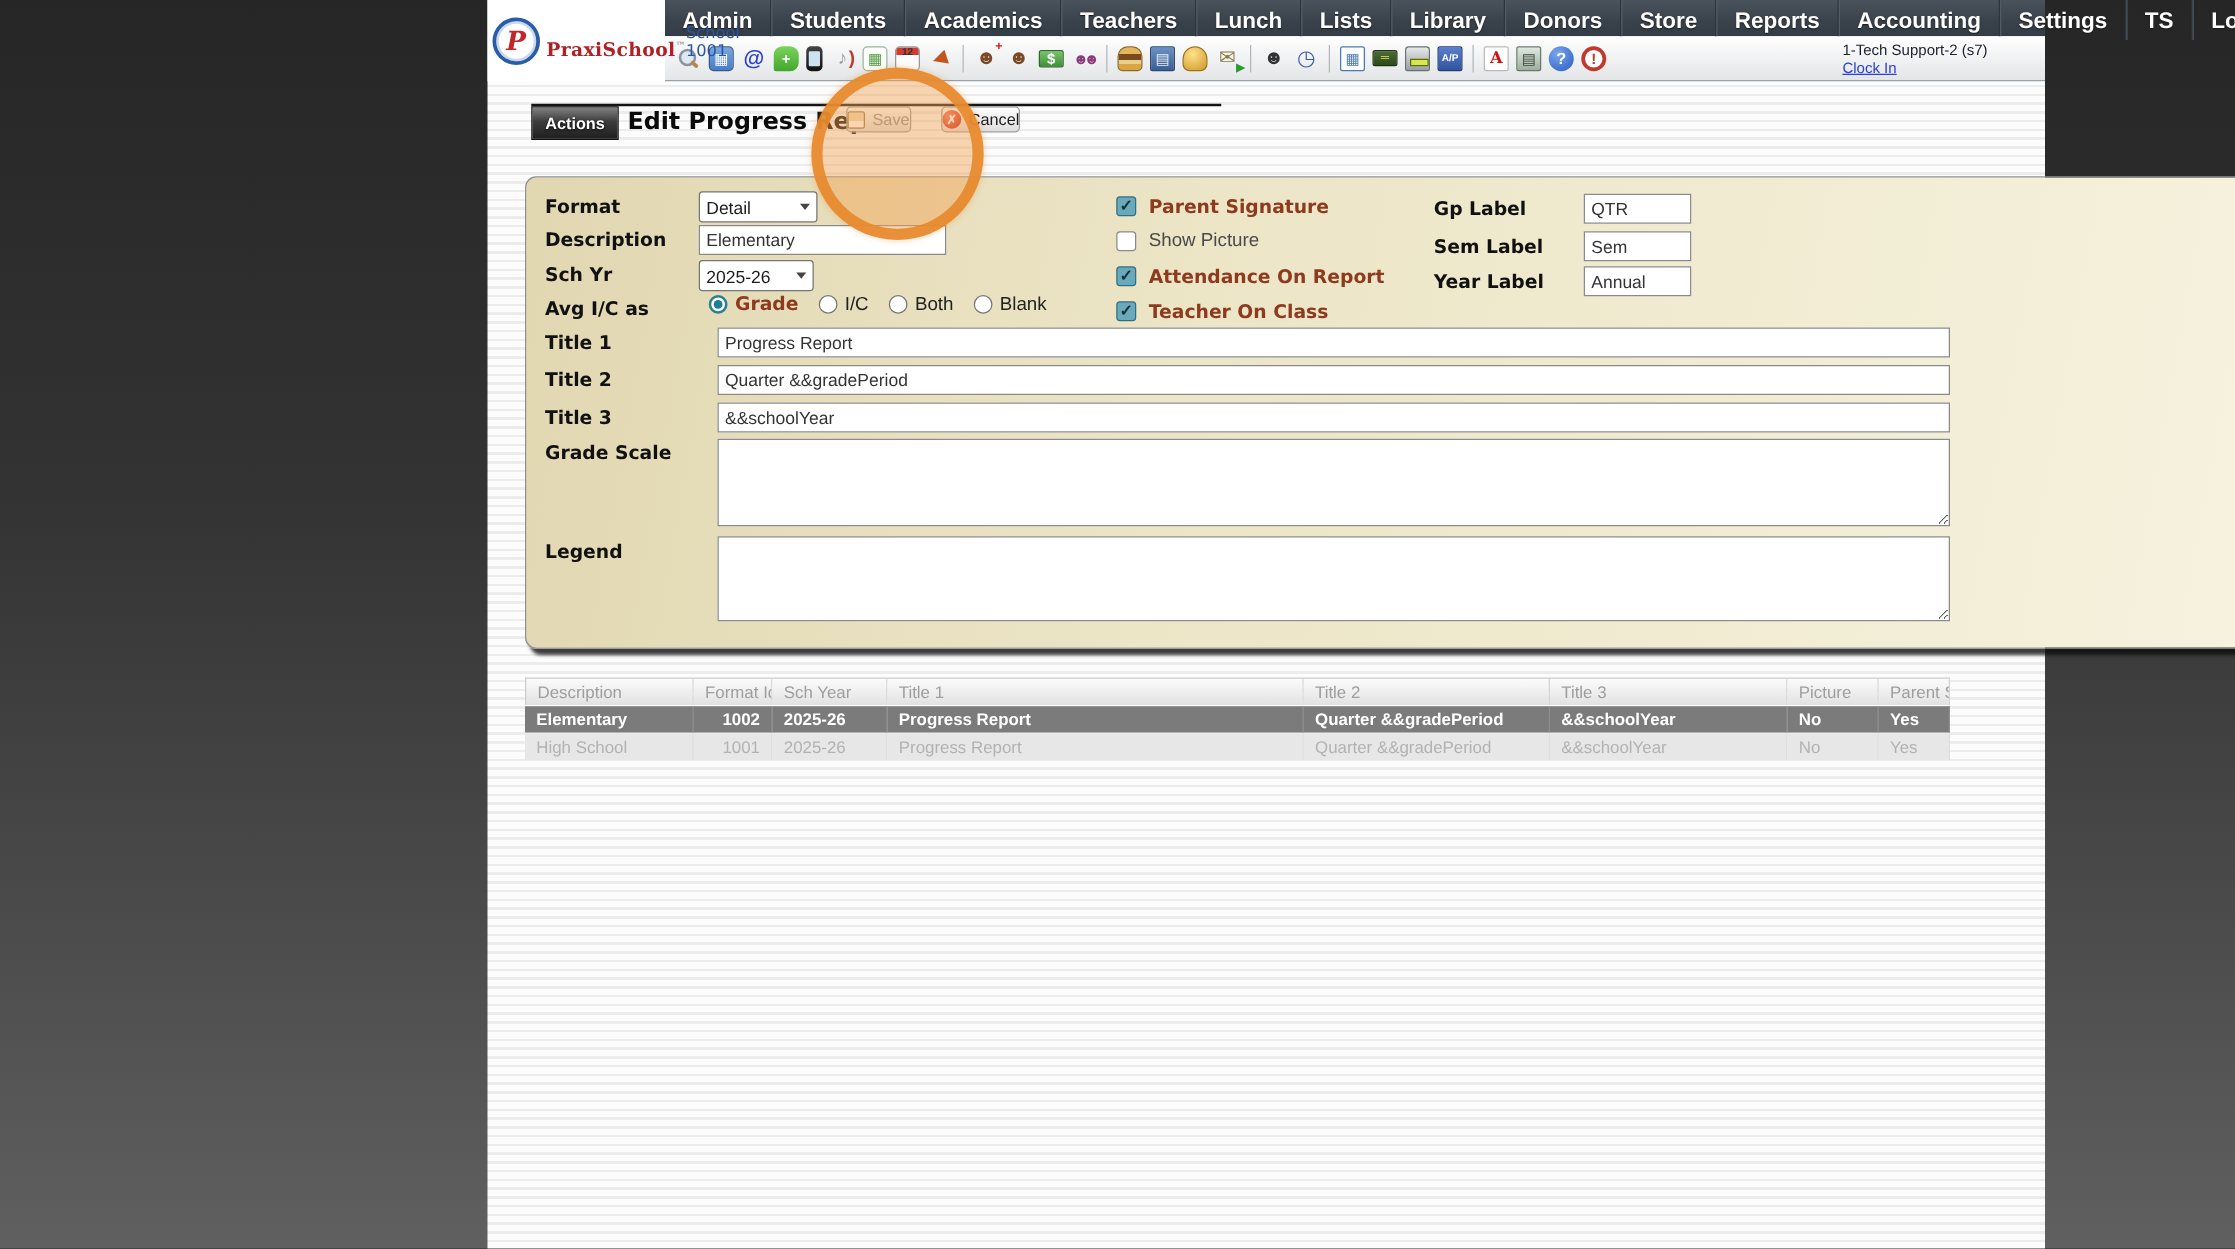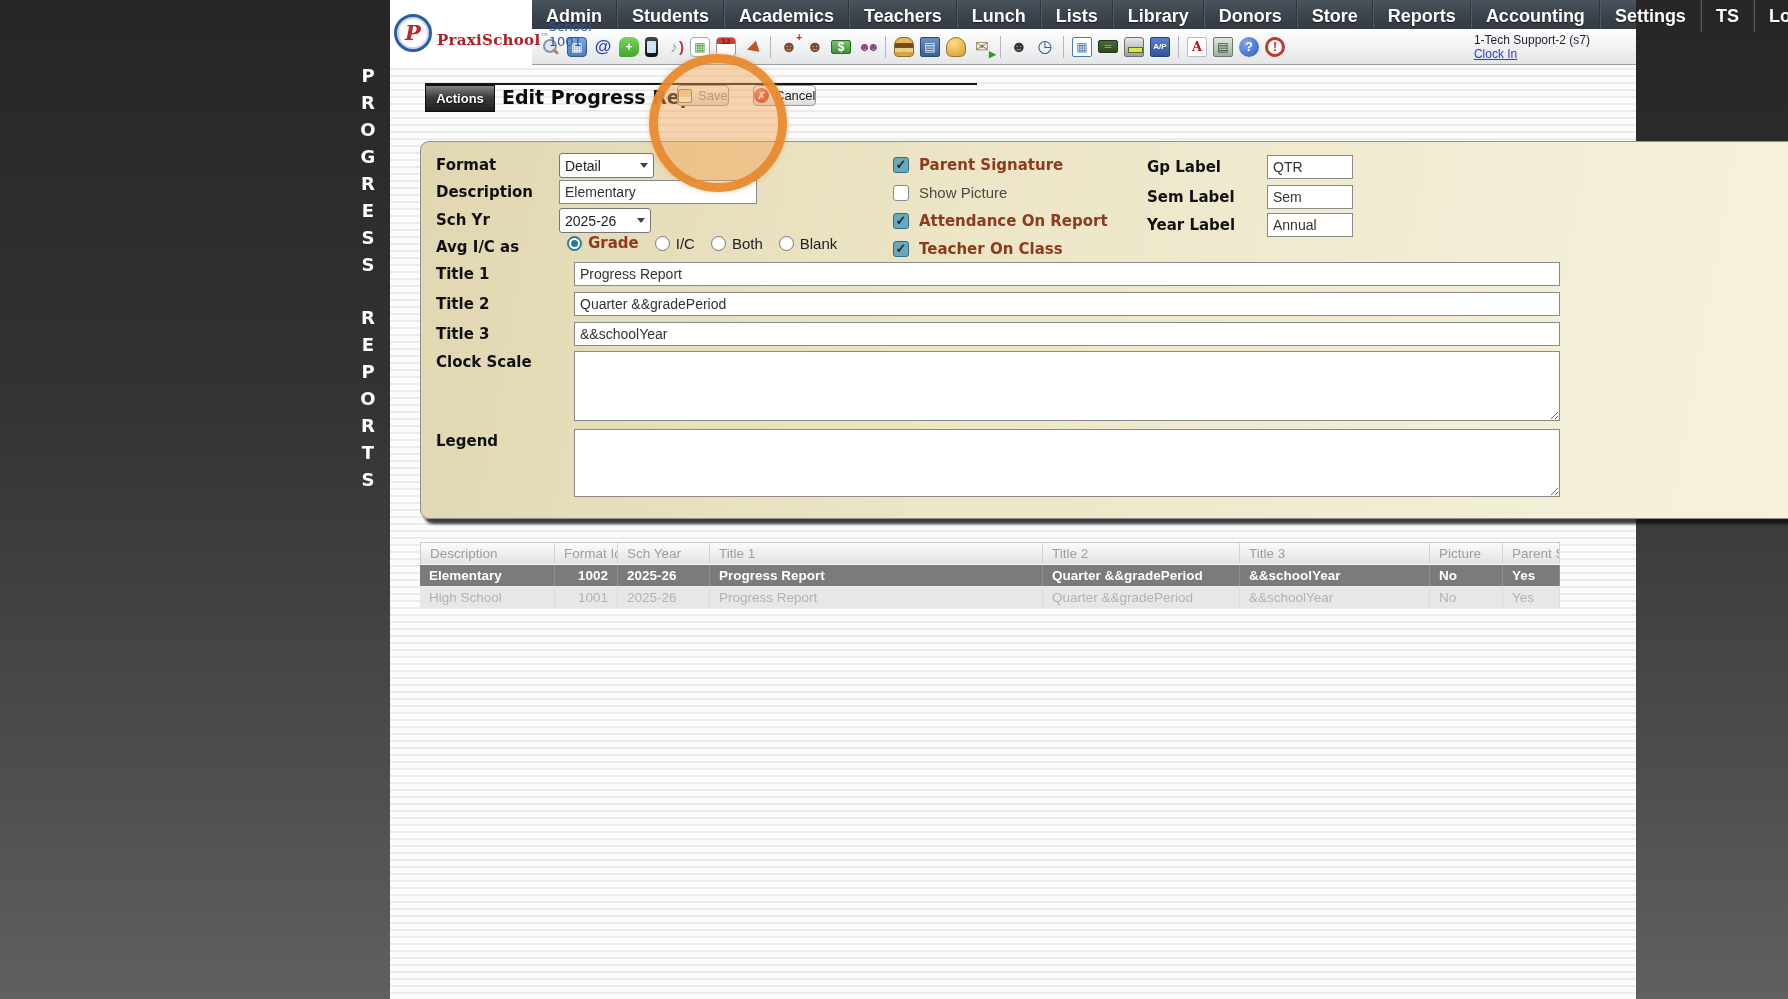--- a/index.html
+++ b/index.html
@@ -140,24 +140,20 @@
   .grid tr.alt td{background:#e7e7e7;color:#b2b2b2;border-right:1px solid #dddddd;}
   .grid tr.norm td{background:#fbfbfb;color:#a2a2a2;border-right:1px solid #e8e8e8;}
   .ta-r{text-align:right!important;}
   .ta-c{text-align:left;}
 </style>
 </head>
 <body>
 
 <div class="stage">
 
-  <div class="side-label">
-    <div class="word">PROGRESS</div>
-    <div class="word">REPORTS</div>
-  </div>
 
   <div class="app">
 
     <div class="logo-box">
       <div class="emblem">P</div>
       <div class="brand-col">
         <div class="brand"><span>PraxiSchool</span><sup>™</sup></div>
         <div class="school">School 1001</div>
       </div>
     </div>
@@ -291,21 +287,21 @@
       </div>
 
       <div class="form-panel">
         <div class="flabel" style="top:14px;">Format</div>
         <div class="flabel" style="top:41px;">Description</div>
         <div class="flabel" style="top:69px;">Sch Yr</div>
         <div class="flabel" style="top:96px;">Avg I/C as</div>
         <div class="flabel" style="top:123px;">Title 1</div>
         <div class="flabel" style="top:153px;">Title 2</div>
         <div class="flabel" style="top:183px;">Title 3</div>
-        <div class="flabel" style="top:211px;">Clock Scale</div>
+        <div class="flabel" style="top:211px;">Grade Scale</div>
         <div class="flabel" style="top:290px;">Legend</div>
 
         <div class="fselect" style="left:138px;top:11px;width:95px;">
           <span>Detail</span>
             <span class="caret"></span>
         </div>
         <input class="ftext" style="left: 138px; top: 38px; width: 198px;" value="Elementary">
         <div class="fselect" style="left:138px;top:66px;width:92px;">
           <span>2025-26</span>
             <span class="caret"></span>

